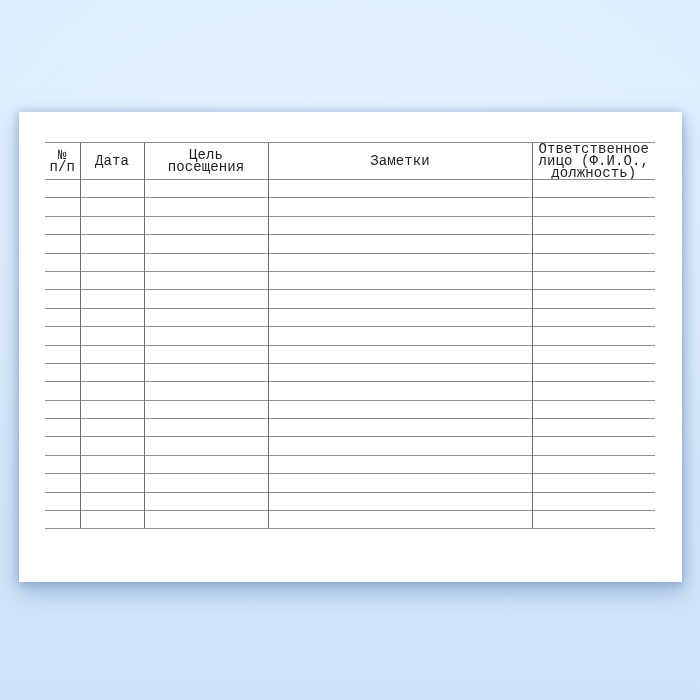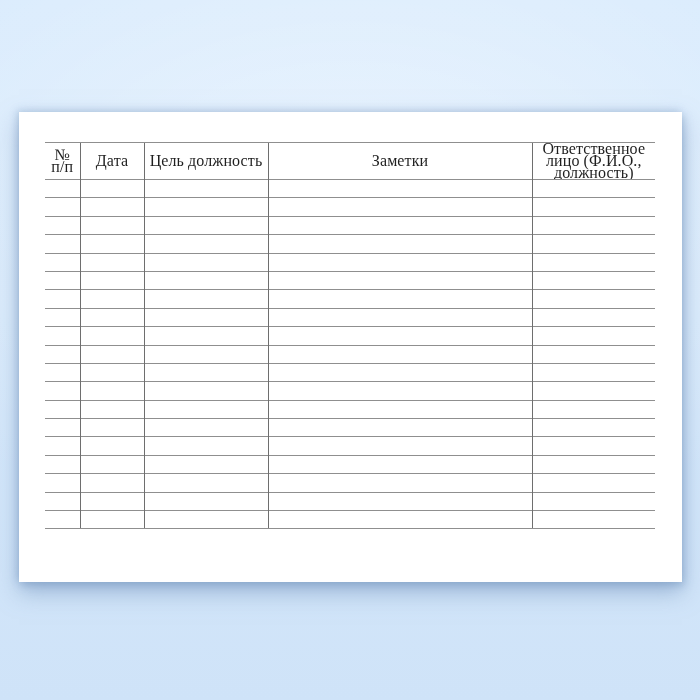--- a/index.html
+++ b/index.html
@@ -41,22 +41,23 @@
       2px 4px 8px rgba(105, 140, 182, 0.35),
       -2px -2px 7px rgba(120, 150, 190, 0.28);
   }
   table.visit-table {
     position: absolute;
     left: 26px;
     top: 30px;
     width: 610px;
     border-collapse: collapse;
     table-layout: fixed;
-    font-size: 16px;
+    font-size: 14px;
     color: var(--ink);
+    font-family: Liberation Mono, monospace;
   }
   col.c0 { width: 35px; }
   col.c1 { width: 64px; }
   col.c2 { width: 124px; }
   col.c3 { width: 264px; }
   col.c4 { width: 123px; }
   .visit-table th,
   .visit-table td {
     border-top: 1.5px solid var(--line-h);
     padding: 0 2px;
@@ -92,21 +93,21 @@
         <col class="c0">
           <col class="c1">
           <col class="c2">
           <col class="c3">
           <col class="c4">
       </colgroup>
       <thead>
         <tr>
           <th>№ п/п</th>
           <th>Дата</th>
-          <th>Цель должность</th>
+          <th>Цель посещения</th>
           <th>Заметки</th>
           <th>Ответственное лицо (Ф.И.О., должность)</th>
         </tr>
       </thead>
       <tbody id="table-body">
           <tr>
             <td></td>
             <td></td>
             <td></td>
             <td></td>

